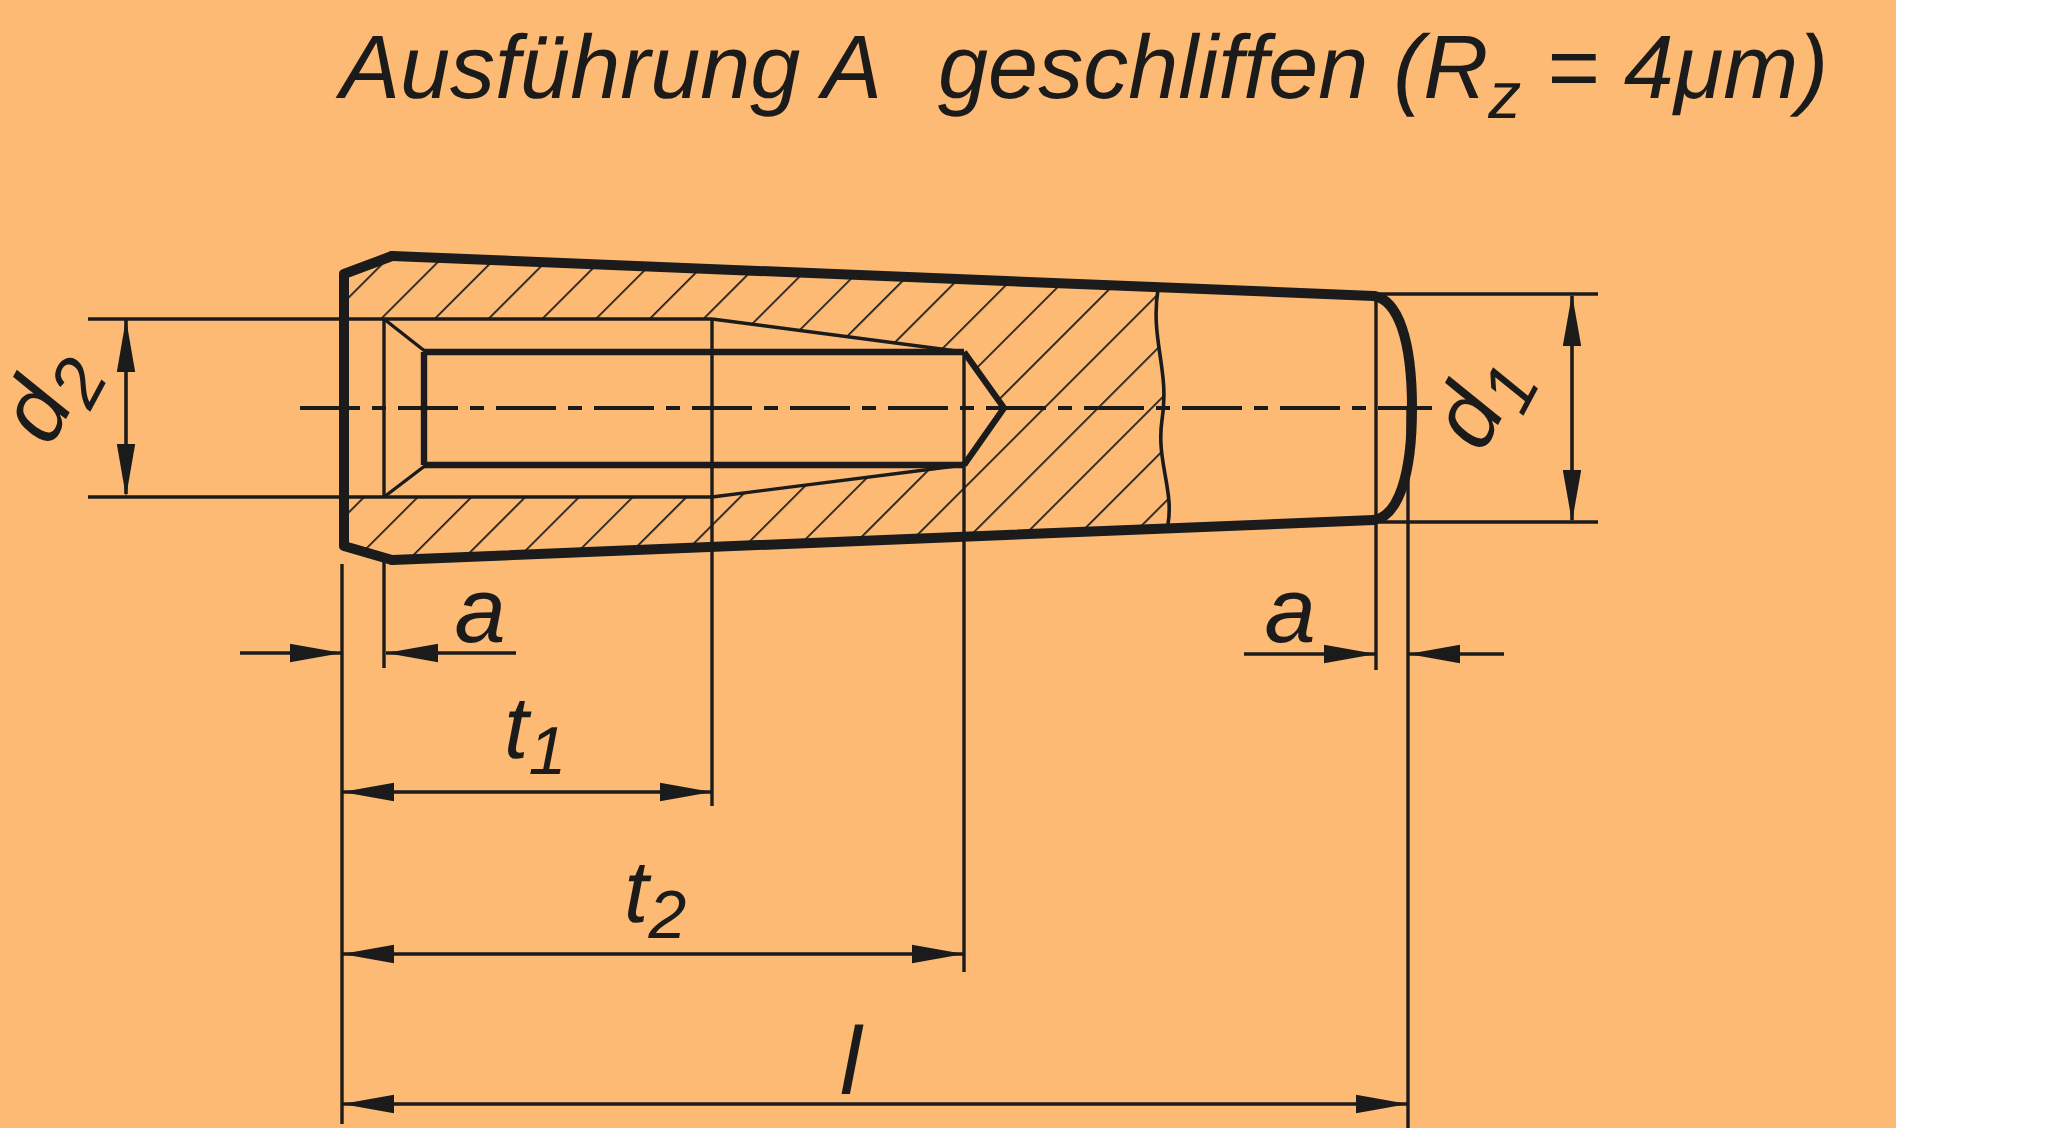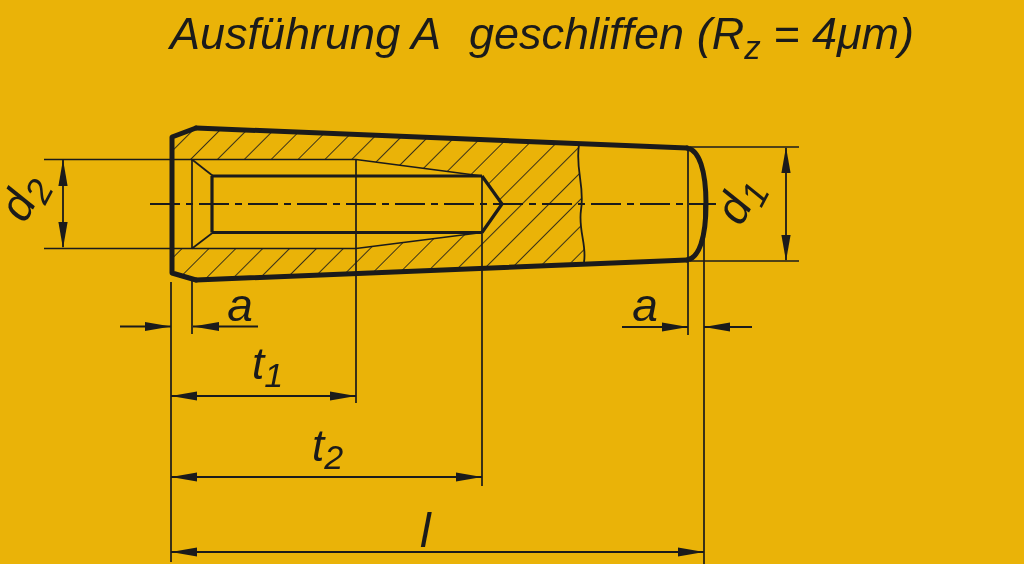--- a/index.html
+++ b/index.html
@@ -1,19 +1,19 @@
 <!DOCTYPE html>
 <html><head>
 <meta charset="utf-8">
 <style>
   html,body{margin:0;padding:0;background:#fff;}
   .canvas{
     position:relative;
-    width:1024px;height:564px;
-    background:#eab308;
+    width:948px;height:564px;
+    background:#fdba74;
     overflow:hidden;
     font-family:"Liberation Sans", sans-serif;
   }
   svg{display:block;}
   text{fill:#1b1b1b;font-style:italic;font-family:"Liberation Sans", sans-serif;}
 </style>
 </head>
 <body>
 
 <div class="canvas">

